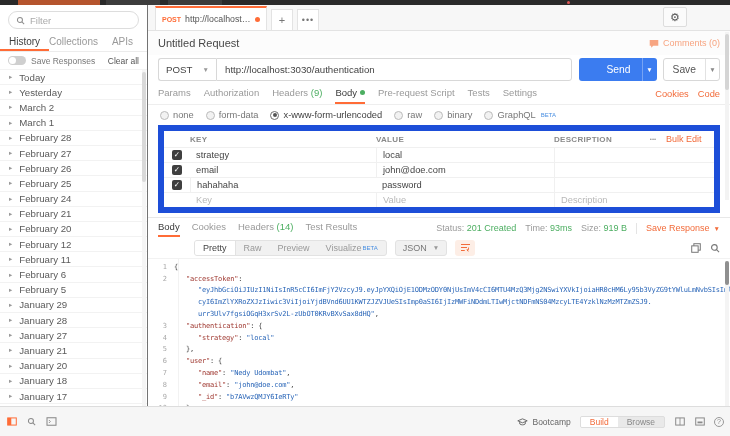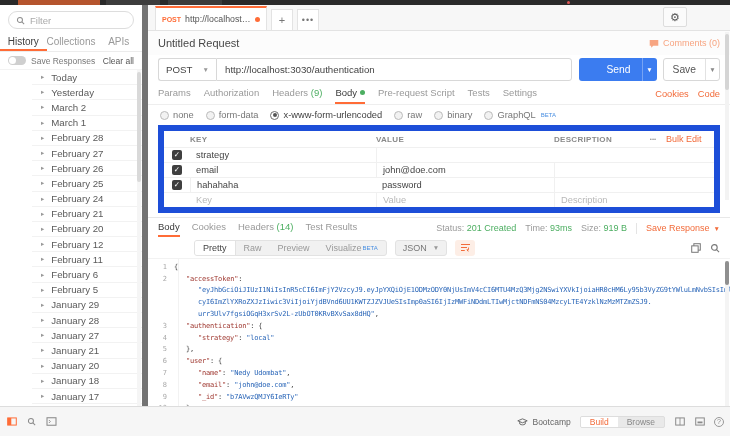--- a/index.html
+++ b/index.html
@@ -9,32 +9,32 @@
 
   
   .topstrip{position:absolute;top:0;left:0;right:0;height:5px;background:#2a2a2a;z-index:5;}
   .topstrip .seg{position:absolute;top:0;height:5px;}
   .seg-orange{left:18px;width:82px;background:#b5552e;}
   .seg-a{left:106px;width:54px;background:#3c3c3c;}
   .seg-b{left:168px;width:54px;background:#3c3c3c;}
   .dot-red{position:absolute;left:567px;top:1px;width:3px;height:3px;border-radius:50%;background:#e05555;}
 
   
-  .sidebar{position:absolute;top:5px;left:0;width:148px;bottom:16px;background:#fff;border-right:6px solid #737373;display:flex;flex-direction:column;overflow:hidden;}
+  .sidebar{position:absolute;top:5px;left:0;width:148px;bottom:16px;background:#fff;border-right:1px solid #737373;display:flex;flex-direction:column;overflow:hidden;}
   .filter-box{margin:6px 8px 4px;height:18px;border:1px solid #ddd;border-radius:10px;display:flex;align-items:center;gap:5px;padding:0 7px;color:#8d8d8d;}
   .filter-box input{border:none;outline:none;flex:1;font-size:9.5px;color:#555;background:transparent;font-family:inherit;min-width:0;}
   .filter-box input::placeholder{color:#aaa;}
   .side-tabs{display:flex;height:19px;border-bottom:1px solid #ececec;}
   .side-tab{flex:1;text-align:center;font-size:10px;color:#999;line-height:17px;border-bottom:2px solid transparent;cursor:default;}
   .side-tab.active{color:#3f3f3f;border-bottom-color:#ff6c37;}
   .save-row{height:18px;display:flex;align-items:center;gap:5px;padding:0 8px;font-size:8.5px;color:#777;border-bottom:1px solid #f3f3f3;}
   .toggle{width:18px;height:9px;border-radius:5px;background:#cfcfcf;position:relative;flex:0 0 auto;}
   .toggle .knob{position:absolute;left:1px;top:1px;width:7px;height:7px;border-radius:50%;background:#fff;}
   .clear-all{margin-left:auto;color:#555;}
-  .date-list{flex:1;overflow:hidden;position:relative;padding-left:32px;}
+  .date-list{flex:1;overflow:hidden;position:relative;}
   .date-item{height:15.2px;border-bottom:1px solid #f2f2f2;display:flex;align-items:center;gap:7px;padding-left:9px;}
   .date-item .caret{font-size:6.5px;color:#9a9a9a;}
   .date-item .lbl{font-size:9.7px;color:#5a5a5a;}
   .side-scroll{position:absolute;right:1px;top:0;width:4px;height:100%;background:#f5f5f5;}
   .side-scroll .thumb{position:absolute;top:2px;width:4px;height:110px;background:#d9d9d9;border-radius:2px;}
 
   
   .statusbar{position:absolute;left:0;right:0;bottom:0;height:30px;background:#f6f6f6;border-top:1px solid #ddd;display:flex;align-items:center;padding:0 6px;gap:9px;font-size:8.5px;color:#666;z-index:4;}
   .sb-icon{width:11px;height:9px;color:#8a8a8a;display:flex;align-items:center;justify-content:center;}
   .sb-icon.orange{color:#ff6c37;}
@@ -376,20 +376,21 @@
       <span class="h">VALUE</span>
       <span class="h">DESCRIPTION</span>
       <span class="dots">•••</span>
       <span class="bulk">Bulk Edit</span>
     </div>
   <div class="kv-row">
         <span class="cbwrap">
           <span class="checkbox">✓</span>
         </span>
         <span class="kv-cell first">strategy</span>
+        <span class="kv-cell">local</span>
         <span class="kv-cell"></span>
       </div>
       <div class="kv-row">
         <span class="cbwrap">
           <span class="checkbox">✓</span>
         </span>
         <span class="kv-cell first">email</span>
         <span class="kv-cell">john@doe.com</span>
         <span class="kv-cell"></span>
       </div>

